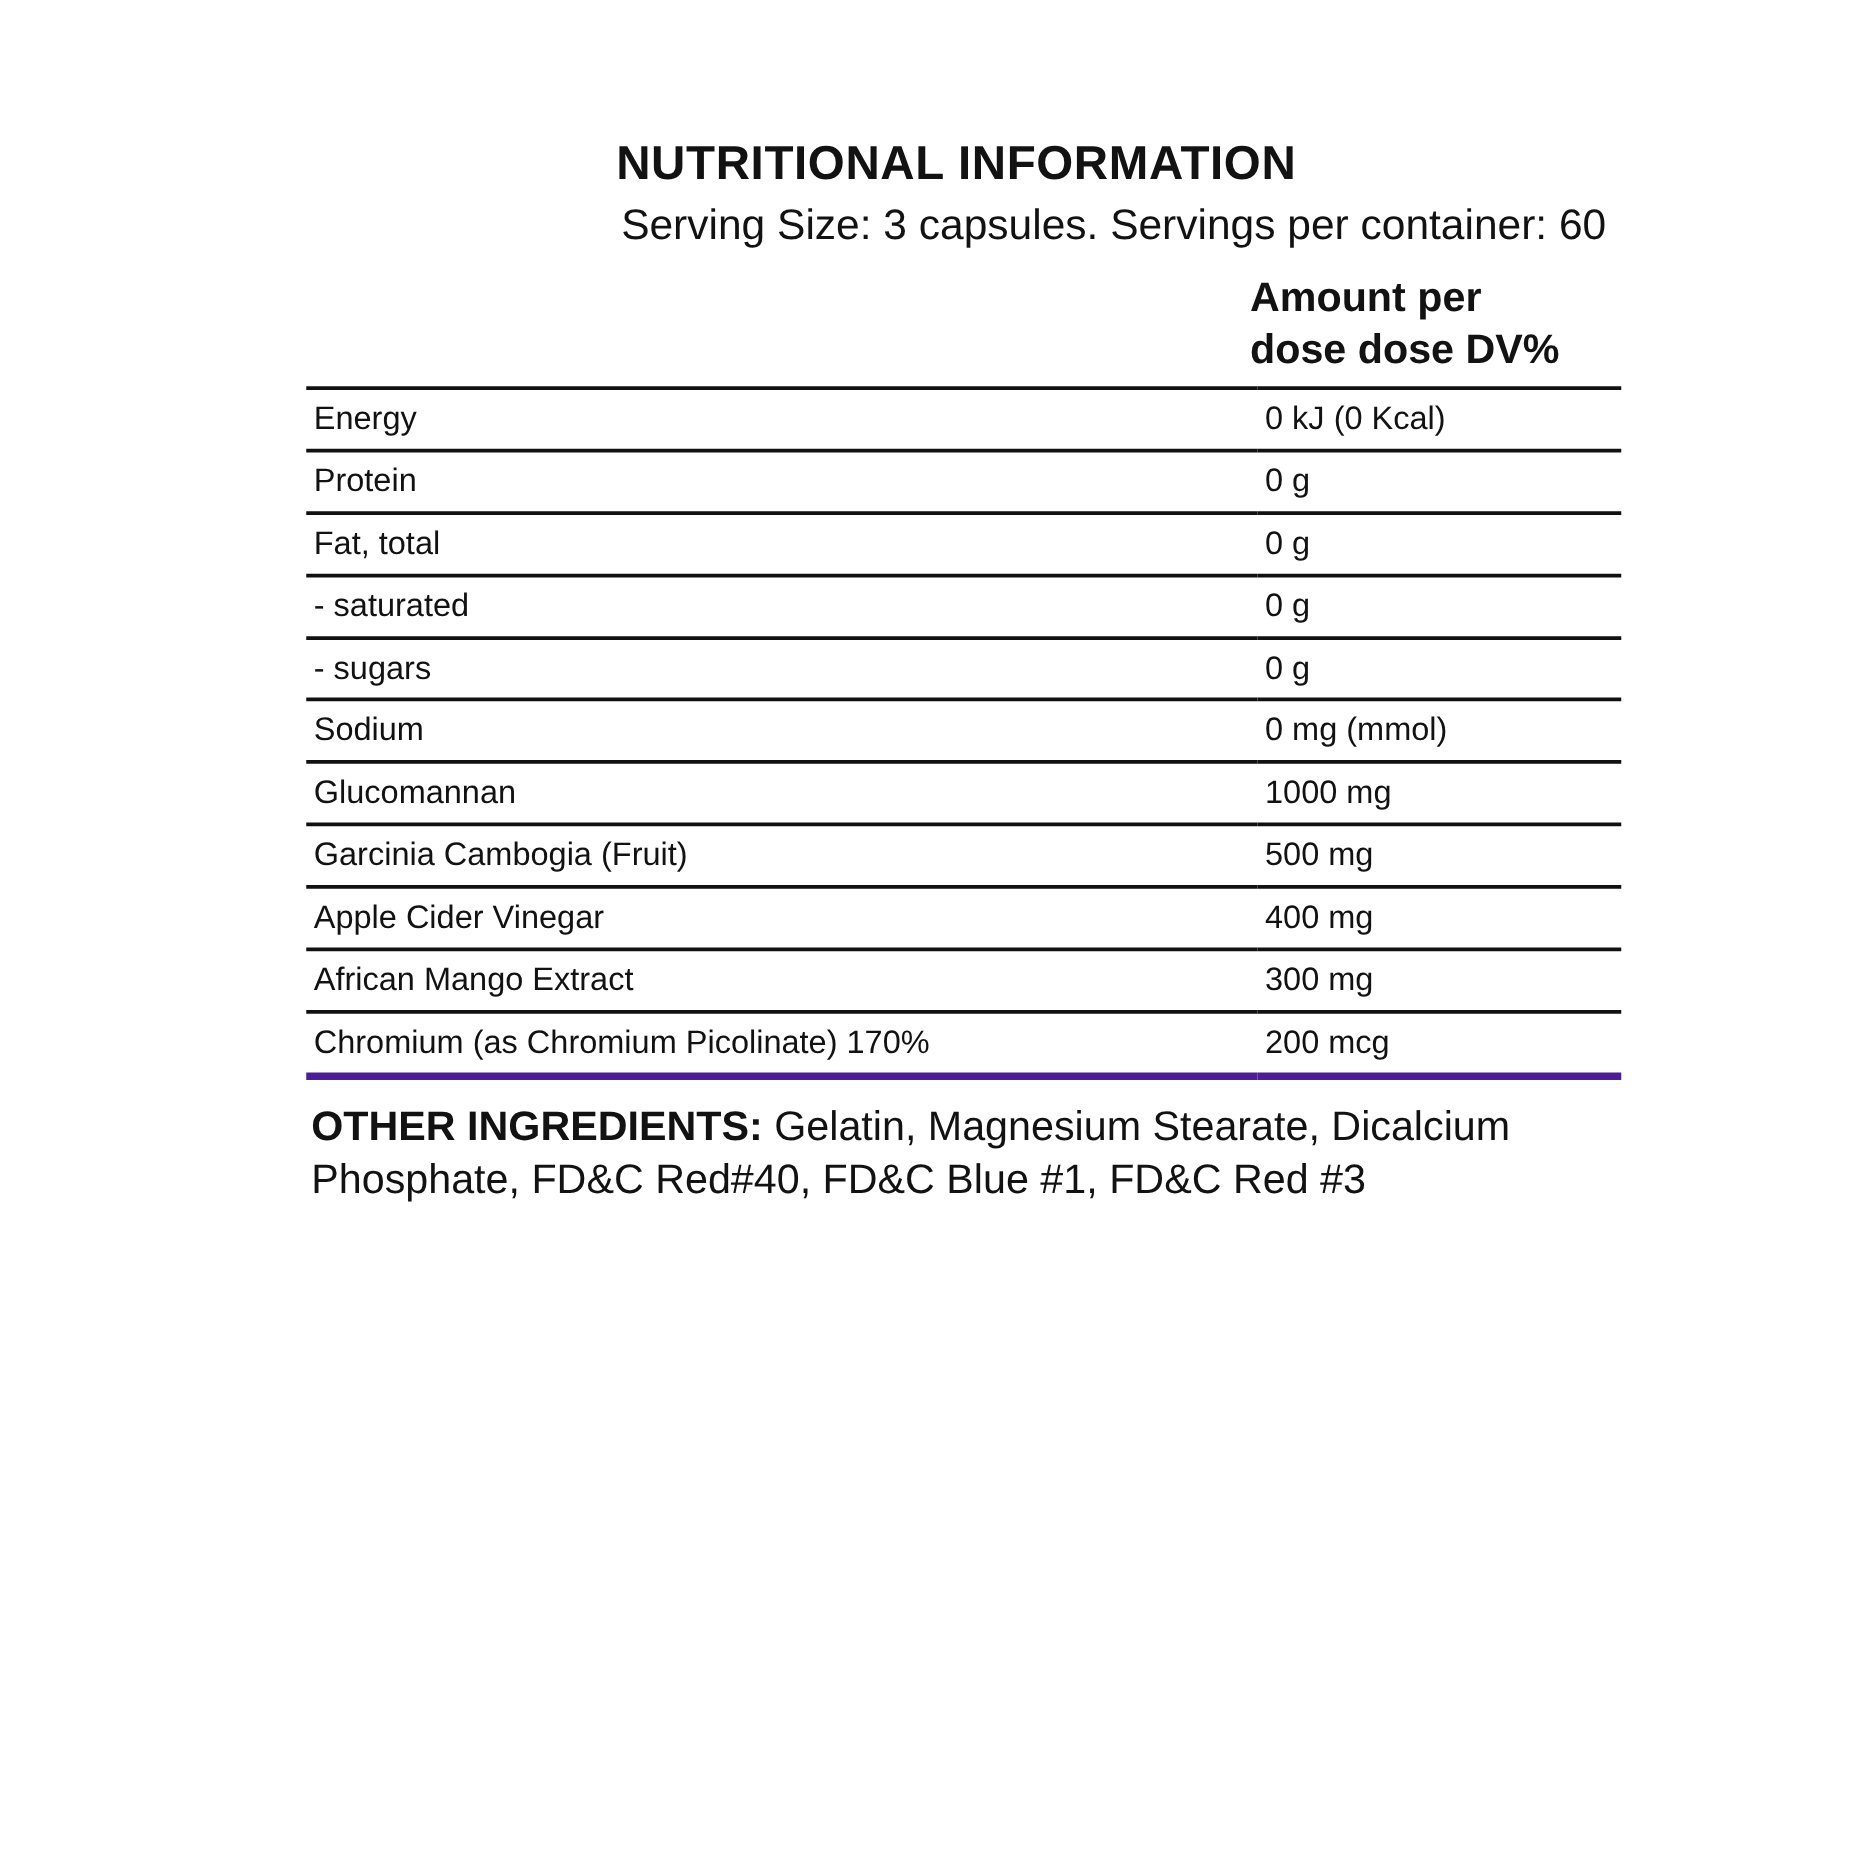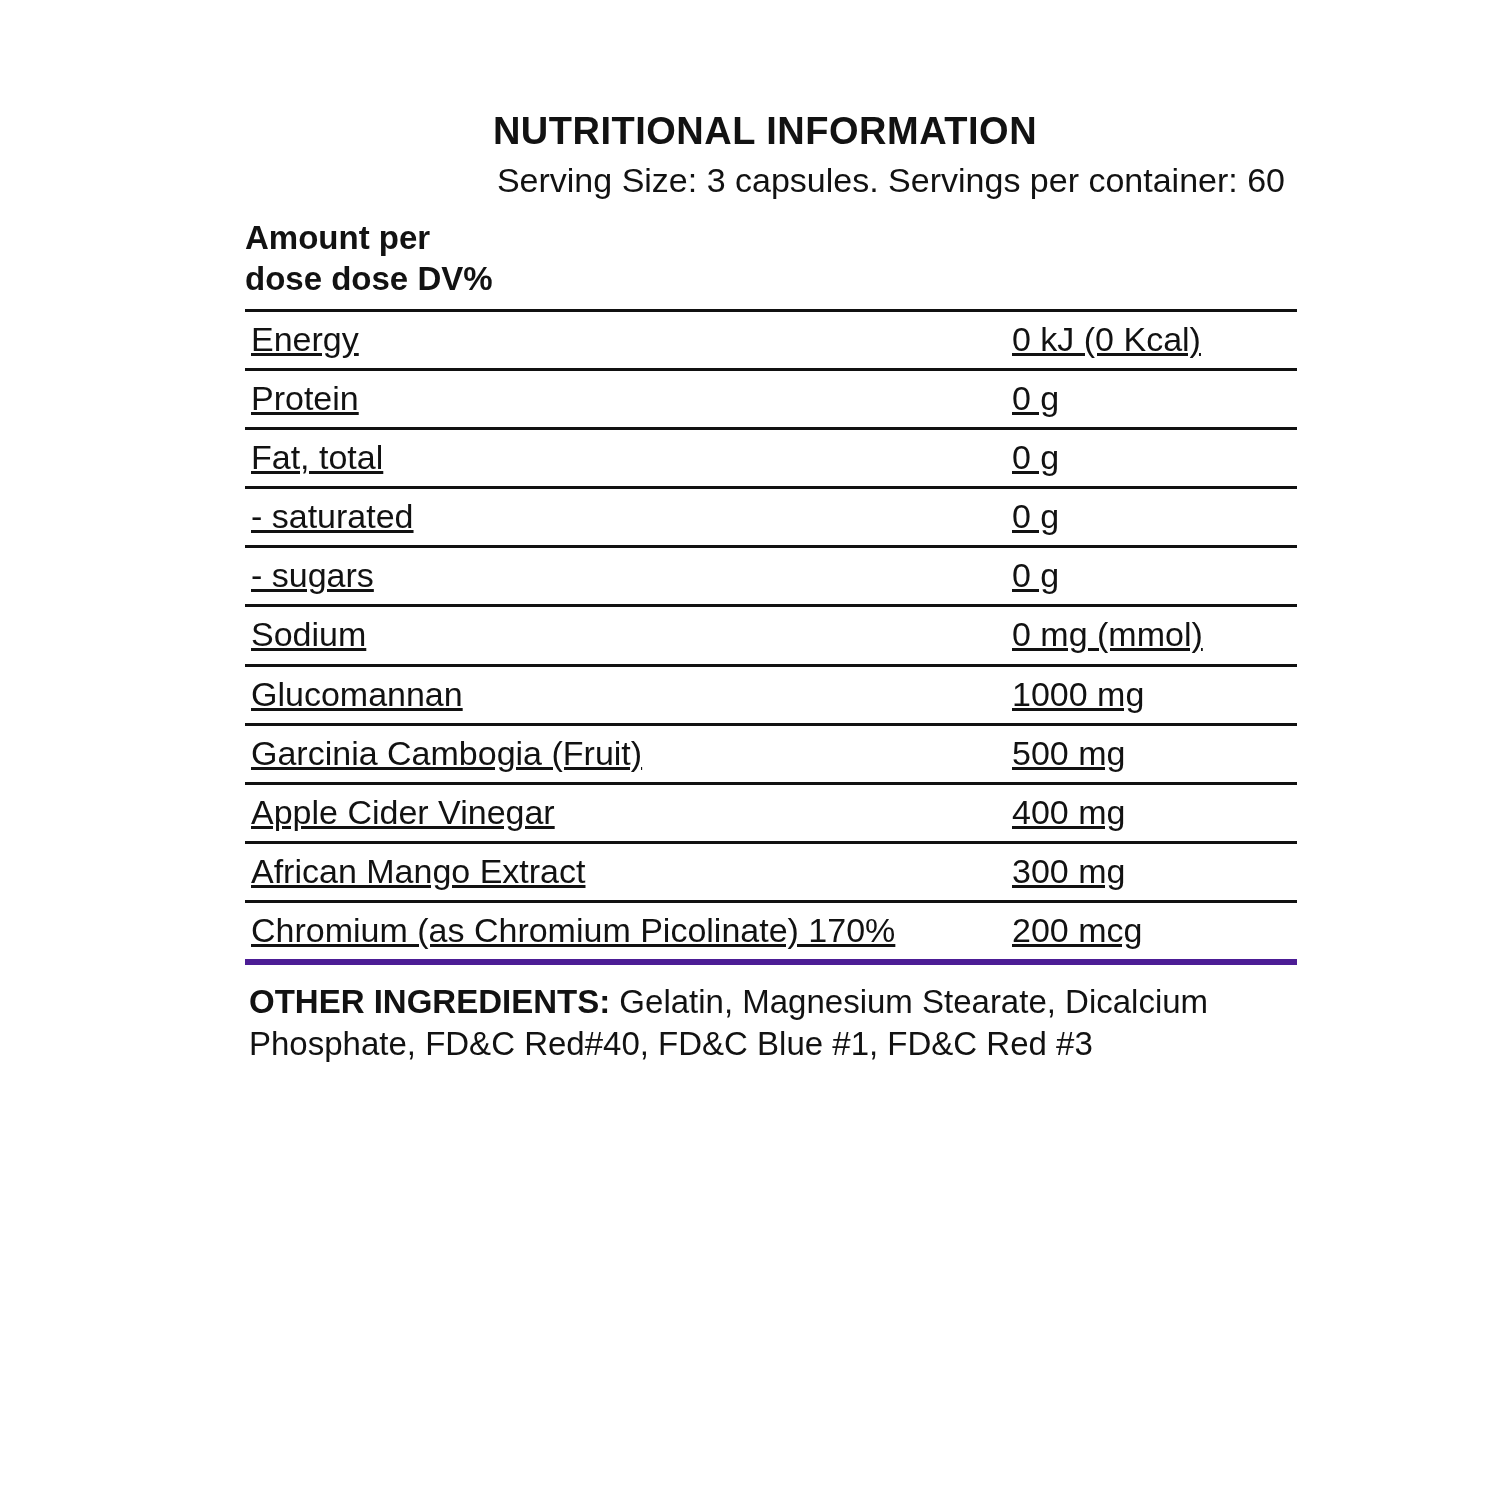--- a/index.html
+++ b/index.html
@@ -34,46 +34,46 @@
   .serving {
     text-align: right;
     font-size: 34px;
     font-weight: 400;
     line-height: 1.2;
     margin: 0 0 18px 0;
   }
 
   .amount-head {
     display: flex;
+    justify-content: flex-end;
   }
 
   .amount-head-inner {
     width: 285px;
     font-size: 33px;
     font-weight: bold;
     line-height: 1.22;
     text-align: left;
     padding-bottom: 10px;
   }
 
   table.nutri {
     width: 100%;
     border-collapse: collapse;
     table-layout: fixed;
   }
 
   table.nutri tr td {
     border-top: 3px solid #111;
-    font-size: 34px;
+    font-size: 26px;
     font-weight: 400;
     padding: 8px 0 9px 6px;
     line-height: 1.15;
     vertical-align: bottom;
     white-space: nowrap;
-    text-decoration: underline;
   }
 
   table.nutri tr:last-child td {
     border-bottom: 6px solid #4c1d95;
   }
 
   td.label { width: 755px; }
   td.value { width: 285px; padding-left: 10px; margin-left: 27px; }
 
   .other {

